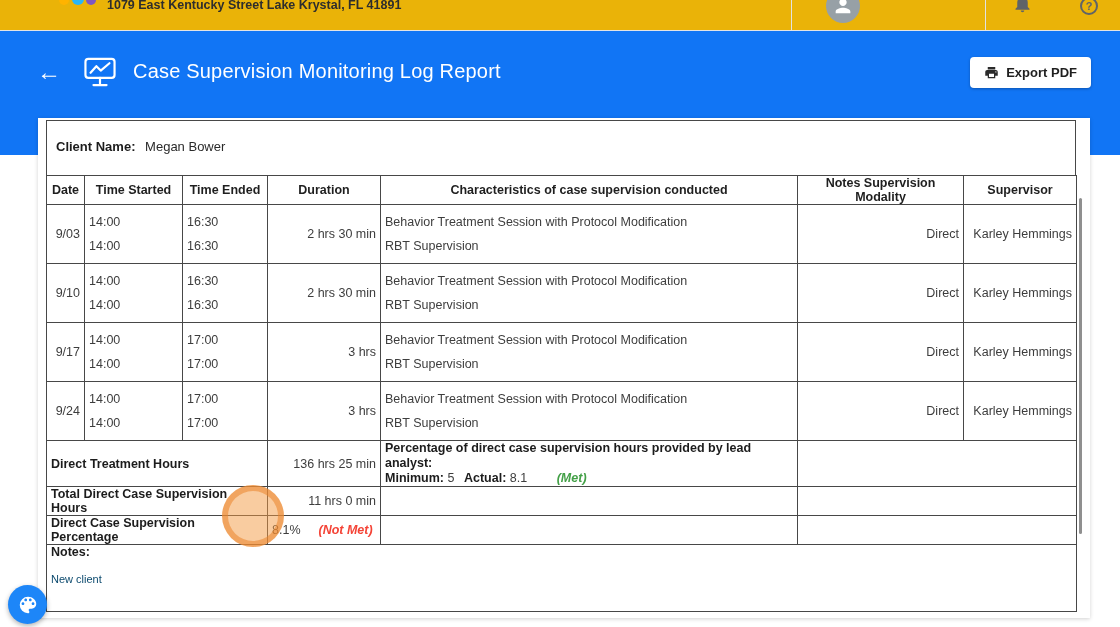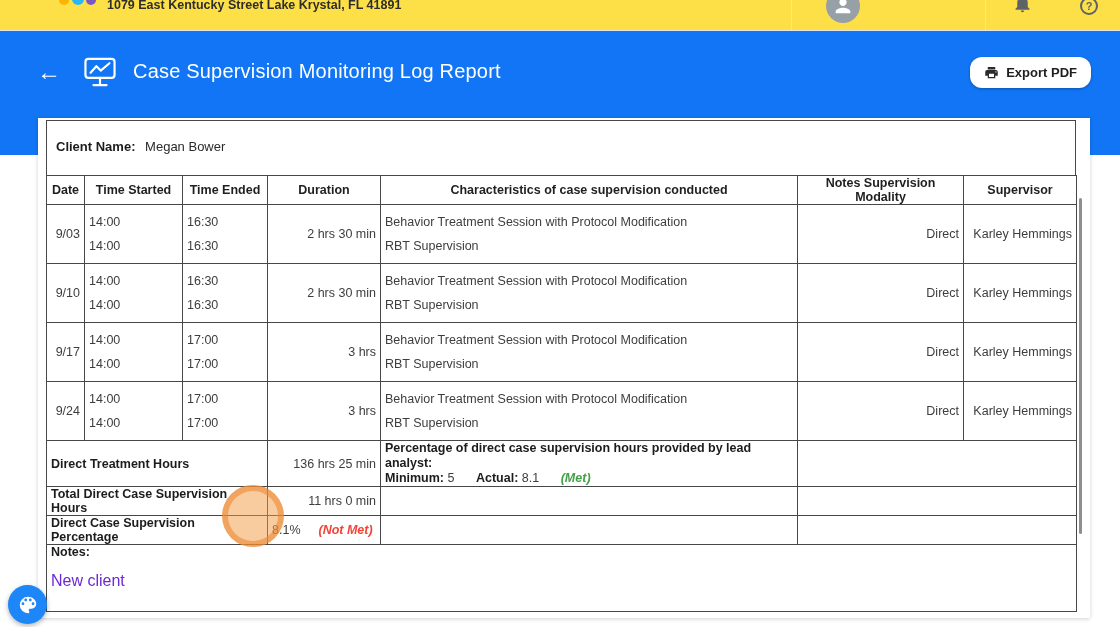--- a/index.html
+++ b/index.html
@@ -7,21 +7,21 @@
   body {
     width:1120px; height:627px; position:relative; overflow:hidden;
     background:#ffffff; font-family:"Liberation Sans", sans-serif;
     color:#3d3d3d;
   }
   [data-interactable="true"] { cursor:pointer; }
 
   
   .topbar {
     position:absolute; top:0; left:0; width:1120px; height:31px;
-    background:#fde047; border-bottom:1px solid #e4e4e4; overflow:hidden; z-index:5;
+    background:#eab308; border-bottom:1px solid #e4e4e4; overflow:hidden; z-index:5;
   }
   .logo { position:absolute; left:58px; top:-3px; }
   .address {
     position:absolute; left:107px; top:-2px; font-size:12.5px; font-weight:bold; color:#2d2d2d;
     white-space:nowrap;
   }
   .tb-divider { position:absolute; top:0; width:1px; height:31px; background:#e2e2e2; }
   .tb-d1 { left:791px; } .tb-d2 { left:985px; }
   .avatar {
     position:absolute; left:826px; top:-11px; width:34px; height:34px; border-radius:50%;
@@ -46,21 +46,21 @@
   .back-btn {
     margin-left:36px; width:26px; color:#fff; font-size:24px; line-height:24px;
     text-align:center; user-select:none;
   }
   .hicon { margin-left:20px; display:flex; align-items:center; }
   .page-title {
     margin:0 0 0 15px; color:#ffffff; font-size:20px; font-weight:500; letter-spacing:.2px;
   }
   .export-btn {
     position:absolute; right:29px; top:26px; height:31px; padding:0 14px;
-    background:#ffffff; border:none; border-radius:12px;
+    background:#ffffff; border:none; border-radius:4px;
     display:flex; align-items:center; gap:7px;
     font-family:inherit; font-size:13px; font-weight:bold; color:#1f1f1f;
     box-shadow:0 1px 3px rgba(0,0,0,.28);
     text-align:center;
   }
 
   
   .card {
     position:absolute; left:38px; top:118px; width:1052px; height:500px;
     background:#ffffff; z-index:2; box-shadow:0 1px 4px rgba(0,0,0,.18);
@@ -85,28 +85,28 @@
   td.c { text-align:right; }
   td.l { text-align:left; padding:0 8px; }
   .two { white-space:pre-line; line-height:24px; }
 
   tr.sum1 { height:43px; }
   tr.sum2 { height:27px; }
   tr.sum3 { height:26px; }
   td.sum-label { font-weight:bold; color:#1c1c1c; text-align:left; padding:0 8px; }
   td.lead { text-align:left; padding:2px 8px; line-height:15px; }
   .lead .hd, .lead .blbl { font-weight:bold; color:#1c1c1c; }
-  .gap { margin-left:18px; }
-  .met { color:var(--met-green,#43A047); font-style:italic; font-weight:bold; margin-left:18px; }
+  .gap { margin-left:6px; }
+  .met { color:var(--met-green,#43A047); font-style:italic; font-weight:bold; margin-left:26px; }
   .notmet { color:var(--not-met-red,#F44336); font-style:italic; font-weight:bold; margin-left:18px; }
   td.val-left { text-align:left; padding:0 8px; }
 
   td.notes-cell { height:67px; vertical-align:top; padding:8px 9px; }
   .notes-label { display:block; font-weight:bold; color:#1c1c1c; margin-bottom:13px; font-size:12.5px; }
-  .notes-text { font-size:16px; color:#6d28d9;margin-top:21px; }
+  .notes-text { font-size:11px; color:#0c4a6e;margin-top:21px; }
 
   .scrollthumb {
     position:absolute; left:1041px; top:80px; width:3px; height:336px;
     background:#8f8f8f; border-radius:2px;
   }
 
   
   .click-highlight {
     position:absolute; left:222px; top:485px; width:62px; height:62px; border-radius:50%;
     background:rgba(244,153,66,.5); border:6px solid rgba(235,133,44,.55);

